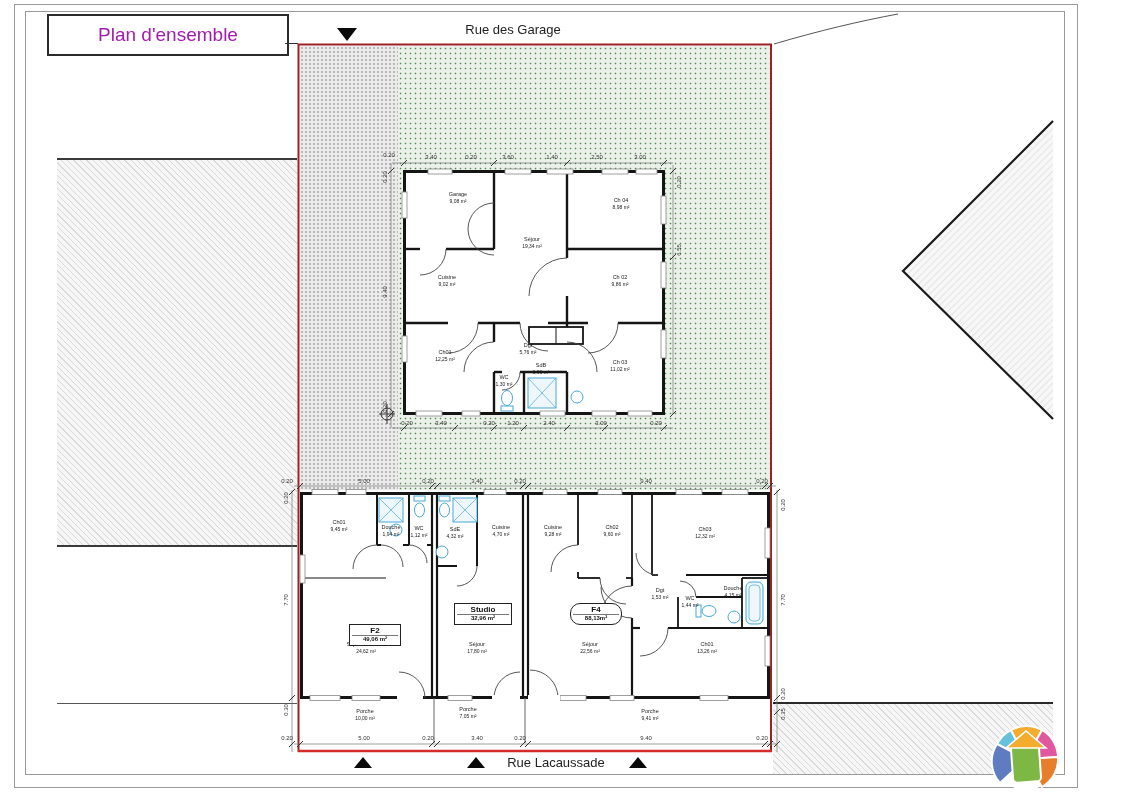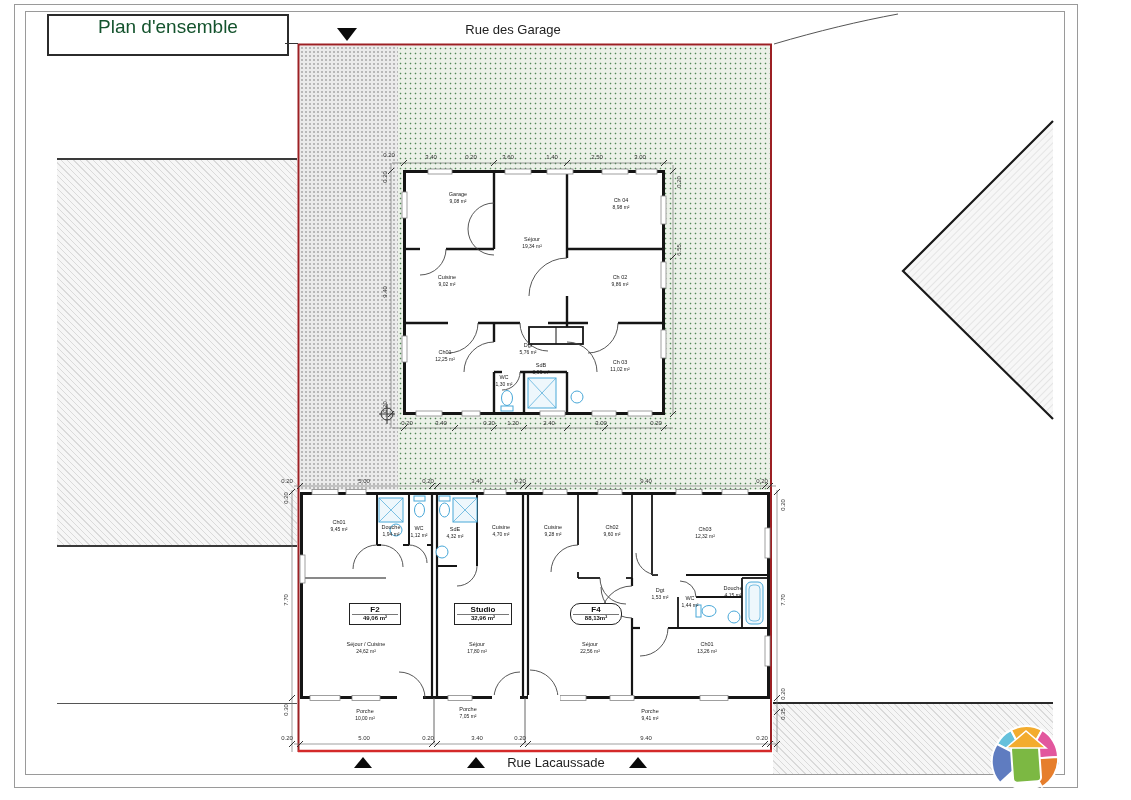--- a/index.html
+++ b/index.html
@@ -1,21 +1,21 @@
 <!DOCTYPE html>
 <html><head>
 <meta charset="utf-8">
 <style>
   html,body{margin:0;padding:0;background:#fff;}
   .pg{position:relative;width:1131px;height:800px;background:#ffffff;
       font-family:"Liberation Sans",sans-serif;overflow:hidden;}
   .frame{position:absolute;border:1px solid #9a9a9a;}
   .titlebox{position:absolute;left:47px;top:14px;width:238px;height:38px;
-      border:2px solid #2b2b2b;background:#fff;display:flex;align-items:flex-start;
-      justify-content:center;font-size:19px;color:#14532d;z-index:6;}
+      border:2px solid #2b2b2b;background:#fff;display:flex;align-items:center;
+      justify-content:center;font-size:19px;color:#a21caf;z-index:6;}
   .street{position:absolute;font-size:13px;color:#222;transform:translate(-50%,-50%);
       z-index:6;white-space:nowrap;}
   .green-area{position:absolute;left:398px;top:46px;width:372px;height:444px;
       background-color:#ebf1e8;
       background-image:radial-gradient(circle, rgba(42,108,48,.8) 0.7px, rgba(0,0,0,0) 1.1px);
       background-size:5px 5px;z-index:1;}
   .gray-dots{position:absolute;left:300px;top:46px;width:98px;height:444px;
       background-color:#ebebeb;
       background-image:radial-gradient(circle, rgba(110,110,110,.55) 0.6px, rgba(0,0,0,0) 1px);
       background-size:4px 4px;z-index:1;}
@@ -385,21 +385,21 @@
     <span class="rarea">1,94 m²</span>
     </div>
   <div class="lbl" style="left:419px;top:532px;">
     <span class="rname">WC</span>
     <span class="rarea">1,12 m²</span>
     </div>
   <div class="lbl" style="left:366px;top:648px;">
     <span class="rname">Séjour / Cuisine</span>
     <span class="rarea">24,62 m²</span>
     </div>
-  <div class="unitbox" style="left:349px;top:603px;width:46px;">
+  <div class="unitbox" style="left:349px;top:624px;width:46px;">
     <span class="uname">F2</span>
     <span class="uarea">49,06 m²</span>
     </div>
 
   <div class="lbl" style="left:455px;top:533px;">
     <span class="rname">SdE</span>
     <span class="rarea">4,32 m²</span>
     </div>
   <div class="lbl" style="left:501px;top:531px;">
     <span class="rname">Cuisine</span>

